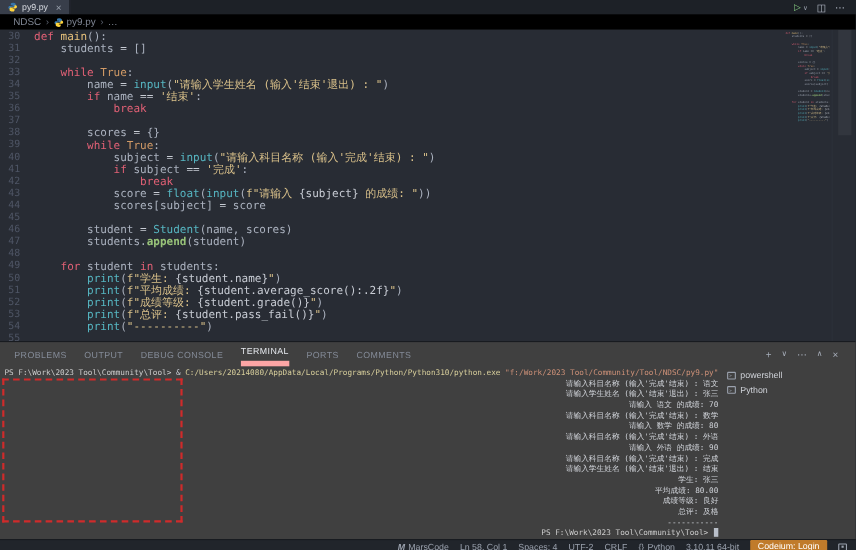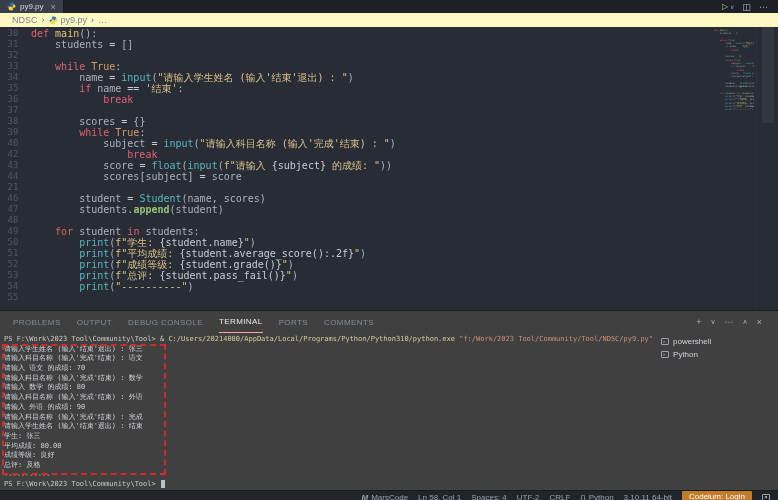--- a/index.html
+++ b/index.html
@@ -15,21 +15,21 @@
     background:#383e4a; color:#d7dae0; font-size:8px;
     border-right:1px solid #181b20; }
   .tab .close { color:#9aa1ad; font-size:9px; margin-left:3px; cursor:pointer; }
   .tabbar-rest { flex:1; }
   .editor-actions { display:flex; align-items:center; gap:8px; padding:0 10px;
     color:#b6bcc8; font-size:9px; }
   .editor-actions .run { color:#89d185; font-size:8px; }
   .editor-actions .chev { font-size:6px; margin-left:-6px; color:#9aa1ad; }
 
   
-  .breadcrumb { height:14px; background:#fef9c3; display:flex; align-items:center;
+  .breadcrumb { height:14px; background:#000000; display:flex; align-items:center;
     padding-left:12px; font-size:9px; color:#7f8694; gap:4px; flex:0 0 14px; }
   .breadcrumb .sep { color:#5c6370; font-size:9px; }
   .crumb { display:flex; align-items:center; gap:3px; }
 
   
   .editor { flex:0 0 283px; background:#282c34; position:relative; overflow:hidden; }
   .code-area { position:absolute; left:0; top:1px; right:64px; }
   .code-line { display:flex; height:11px; line-height:11px; white-space:pre;
     font-family:"DejaVu Sans Mono", monospace; font-size:10px; }
   .code-line .ln { width:26px; text-align:center; color:#4f5666; flex:0 0 26px;
@@ -56,28 +56,28 @@
   .scroll-thumb { position:absolute; top:0; right:4px; width:12px; height:96px;
     background:rgba(255,255,255,0.05); }
 
   
   .panel { flex:0 0 177px; background:#404040; border-top:1px solid #181b20;
     display:flex; flex-direction:column; }
   .panel-head { height:22px; display:flex; align-items:center; flex:0 0 22px; }
   .panel-tabs { display:flex; gap:16px; padding-left:13px; flex:1; }
   .panel-tab { font-size:8px; letter-spacing:.4px; color:#848b98; height:22px;
     display:flex; align-items:center; cursor:pointer; }
-  .panel-tab.active { color:#e6e9ee; border-bottom:1px solid #fca5a5; }
+  .panel-tab.active { color:#e6e9ee; border-bottom:5px solid #fca5a5; }
   .panel-actions { display:flex; gap:9px; padding-right:16px; color:#a7aeba;
     font-size:9px; align-items:center; }
   .panel-actions .small { font-size:7px; }
 
   .panel-body { flex:1; display:flex; }
   .term-main { flex:1; position:relative; padding:2px 0 0 4px;
-    font-family:"DejaVu Sans Mono", monospace; font-size:7px; color:#cfd2d8; }
+    font-family:"DejaVu Sans Mono", monospace; font-size:7px; color:#cfd2d8;text-align:right; }
   .term-line { height:9.7px; line-height:9.7px; white-space:pre; }
   .seg-prompt { color:#cccccc; }
   .seg-amp { color:#c8ccd4; }
   .seg-path { color:#d7ce9b; }
   .seg-qpath { color:#ce9178; }
   .term-cursor { display:inline-block; width:4px; height:8px; background:#b9bfc9;
     vertical-align:middle; margin-left:1px; }
   .red-box { position:absolute; left:2px; top:11px; width:164px; height:131px;
     border:2px dashed #cf2b2b; pointer-events:none; }
 
@@ -151,24 +151,25 @@
         <div class="code-line"><span class="ln">31</span><span class="code"><span class="tk-pn">    </span><span class="tk-v">students</span><span class="tk-op"> = </span><span class="tk-pn">[]</span></span></div>
         <div class="code-line"><span class="ln">32</span><span class="code"></span></div>
         <div class="code-line"><span class="ln">33</span><span class="code"><span class="tk-pn">    </span><span class="tk-kw">while </span><span class="tk-cn">True</span><span class="tk-pn">:</span></span></div>
         <div class="code-line"><span class="ln">34</span><span class="code"><span class="tk-pn">        </span><span class="tk-v">name</span><span class="tk-op"> = </span><span class="tk-bi">input</span><span class="tk-pn">(</span><span class="tk-st">"请输入学生姓名 (输入'结束'退出) : "</span><span class="tk-pn">)</span></span></div>
         <div class="code-line"><span class="ln">35</span><span class="code"><span class="tk-pn">        </span><span class="tk-kw">if </span><span class="tk-v">name</span><span class="tk-op"> == </span><span class="tk-st">'结束'</span><span class="tk-pn">:</span></span></div>
         <div class="code-line"><span class="ln">36</span><span class="code"><span class="tk-pn">            </span><span class="tk-kw">break</span></span></div>
         <div class="code-line"><span class="ln">37</span><span class="code"></span></div>
         <div class="code-line"><span class="ln">38</span><span class="code"><span class="tk-pn">        </span><span class="tk-v">scores</span><span class="tk-op"> = </span><span class="tk-pn">{}</span></span></div>
         <div class="code-line"><span class="ln">39</span><span class="code"><span class="tk-pn">        </span><span class="tk-kw">while </span><span class="tk-cn">True</span><span class="tk-pn">:</span></span></div>
         <div class="code-line"><span class="ln">40</span><span class="code"><span class="tk-pn">            </span><span class="tk-v">subject</span><span class="tk-op"> = </span><span class="tk-bi">input</span><span class="tk-pn">(</span><span class="tk-st">"请输入科目名称 (输入'完成'结束) : "</span><span class="tk-pn">)</span></span></div>
+        <div class="code-line"><span class="ln">41</span><span class="code"><span class="tk-pn">            </span><span class="tk-kw">if </span><span class="tk-v">subject</span><span class="tk-op"> == </span><span class="tk-st">'完成'</span><span class="tk-pn">:</span></span></div>
         <div class="code-line"><span class="ln">42</span><span class="code"><span class="tk-pn">                </span><span class="tk-kw">break</span></span></div>
         <div class="code-line"><span class="ln">43</span><span class="code"><span class="tk-pn">            </span><span class="tk-v">score</span><span class="tk-op"> = </span><span class="tk-bi">float</span><span class="tk-pn">(</span><span class="tk-bi">input</span><span class="tk-pn">(</span><span class="tk-st">f"请输入 </span><span class="tk-ip">{subject}</span><span class="tk-st"> 的成绩: "</span><span class="tk-pn">))</span></span></div>
         <div class="code-line"><span class="ln">44</span><span class="code"><span class="tk-pn">            </span><span class="tk-v">scores</span><span class="tk-pn">[</span><span class="tk-v">subject</span><span class="tk-pn">]</span><span class="tk-op"> = </span><span class="tk-v">score</span></span></div>
-        <div class="code-line"><span class="ln">21</span><span class="code"></span></div>
+        <div class="code-line"><span class="ln">45</span><span class="code"></span></div>
         <div class="code-line"><span class="ln">46</span><span class="code"><span class="tk-pn">        </span><span class="tk-v">student</span><span class="tk-op"> = </span><span class="tk-cl">Student</span><span class="tk-pn">(</span><span class="tk-v">name</span><span class="tk-pn">, </span><span class="tk-v">scores</span><span class="tk-pn">)</span></span></div>
         <div class="code-line"><span class="ln">47</span><span class="code"><span class="tk-pn">        </span><span class="tk-v">students</span><span class="tk-pn">.</span><span class="tk-mt">append</span><span class="tk-pn">(</span><span class="tk-v">student</span><span class="tk-pn">)</span></span></div>
         <div class="code-line"><span class="ln">48</span><span class="code"></span></div>
         <div class="code-line"><span class="ln">49</span><span class="code"><span class="tk-pn">    </span><span class="tk-kw">for </span><span class="tk-v">student</span><span class="tk-kw"> in </span><span class="tk-v">students</span><span class="tk-pn">:</span></span></div>
         <div class="code-line"><span class="ln">50</span><span class="code"><span class="tk-pn">        </span><span class="tk-bi">print</span><span class="tk-pn">(</span><span class="tk-st">f"学生: </span><span class="tk-ip">{student.name}</span><span class="tk-st">"</span><span class="tk-pn">)</span></span></div>
         <div class="code-line"><span class="ln">51</span><span class="code"><span class="tk-pn">        </span><span class="tk-bi">print</span><span class="tk-pn">(</span><span class="tk-st">f"平均成绩: </span><span class="tk-ip">{student.average_score():.2f}</span><span class="tk-st">"</span><span class="tk-pn">)</span></span></div>
         <div class="code-line"><span class="ln">52</span><span class="code"><span class="tk-pn">        </span><span class="tk-bi">print</span><span class="tk-pn">(</span><span class="tk-st">f"成绩等级: </span><span class="tk-ip">{student.grade()}</span><span class="tk-st">"</span><span class="tk-pn">)</span></span></div>
         <div class="code-line"><span class="ln">53</span><span class="code"><span class="tk-pn">        </span><span class="tk-bi">print</span><span class="tk-pn">(</span><span class="tk-st">f"总评: </span><span class="tk-ip">{student.pass_fail()}</span><span class="tk-st">"</span><span class="tk-pn">)</span></span></div>
         <div class="code-line"><span class="ln">54</span><span class="code"><span class="tk-pn">        </span><span class="tk-bi">print</span><span class="tk-pn">(</span><span class="tk-st">"----------"</span><span class="tk-pn">)</span></span></div>
         <div class="code-line"><span class="ln">55</span><span class="code"></span></div>
@@ -221,22 +222,22 @@
           <span class="small">∨</span>
           <span>⋯</span>
           <span class="small">∧</span>
           <span>×</span>
         </div>
     </div>
     <div class="panel-body">
       <div class="term-main" id="term-main">
         <div class="red-box"></div>
       <div class="term-line"><span class="seg-prompt">PS F:\Work\2023 Tool\Community\Tool&gt; </span><span class="seg-amp">&amp; </span><span class="seg-path">C:/Users/20214080/AppData/Local/Programs/Python/Python310/python.exe</span><span class="seg-amp"> </span><span class="seg-qpath">"f:/Work/2023 Tool/Community/Tool/NDSC/py9.py"</span></div>
+          <div class="term-line">请输入科目名称 (输入'完成'结束) : 语文</div>
           <div class="term-line">请输入学生姓名 (输入'结束'退出) : 张三</div>
-          <div class="term-line">请输入科目名称 (输入'完成'结束) : 语文</div>
           <div class="term-line">请输入 语文 的成绩: 70</div>
           <div class="term-line">请输入科目名称 (输入'完成'结束) : 数学</div>
           <div class="term-line">请输入 数学 的成绩: 80</div>
           <div class="term-line">请输入科目名称 (输入'完成'结束) : 外语</div>
           <div class="term-line">请输入 外语 的成绩: 90</div>
           <div class="term-line">请输入科目名称 (输入'完成'结束) : 完成</div>
           <div class="term-line">请输入学生姓名 (输入'结束'退出) : 结束</div>
           <div class="term-line">学生: 张三</div>
           <div class="term-line">平均成绩: 80.00</div>
           <div class="term-line">成绩等级: 良好</div>

